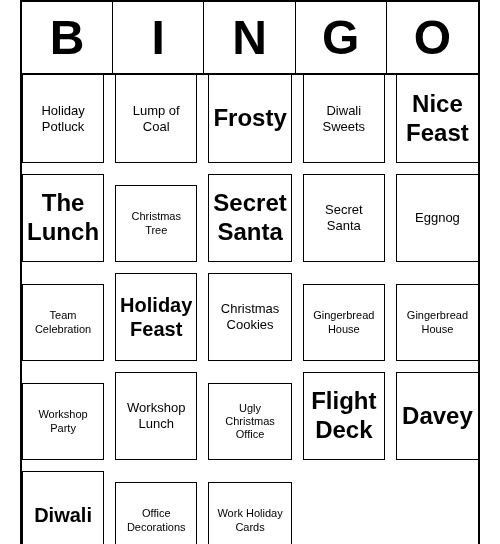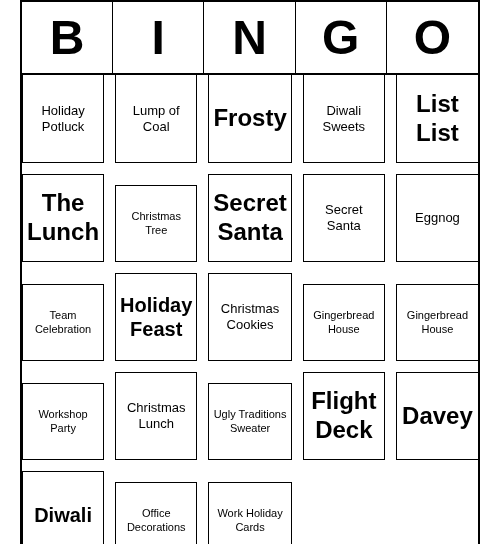--- a/index.html
+++ b/index.html
@@ -77,33 +77,33 @@
     <div class="bingo-letter">I</div>
     <div class="bingo-letter">N</div>
     <div class="bingo-letter">G</div>
     <div class="bingo-letter">O</div>
   </div>
   <div class="bingo-grid" id="bingo-grid">
   <div class="bingo-cell normal-text">Holiday Potluck</div>
       <div class="bingo-cell normal-text">Lump of Coal</div>
       <div class="bingo-cell large-text">Frosty</div>
       <div class="bingo-cell normal-text">Diwali Sweets</div>
-      <div class="bingo-cell large-text">List List</div>
+      <div class="bingo-cell large-text">Nice Feast</div>
       <div class="bingo-cell large-text">The Lunch</div>
       <div class="bingo-cell small-text">Christmas Tree</div>
       <div class="bingo-cell large-text">Secret Santa</div>
       <div class="bingo-cell normal-text">Secret Santa</div>
       <div class="bingo-cell normal-text">Eggnog</div>
       <div class="bingo-cell small-text">Team Celebration</div>
       <div class="bingo-cell medium-text">Holiday Feast</div>
       <div class="bingo-cell normal-text">Christmas Cookies</div>
       <div class="bingo-cell small-text">Gingerbread House</div>
       <div class="bingo-cell small-text">Gingerbread House</div>
       <div class="bingo-cell small-text">Workshop Party</div>
-      <div class="bingo-cell normal-text">Christmas Lunch</div>
-      <div class="bingo-cell small-text">Ugly Traditions Sweater</div>
+      <div class="bingo-cell normal-text">Workshop Lunch</div>
+      <div class="bingo-cell small-text">Ugly Christmas Office</div>
       <div class="bingo-cell large-text">Flight Deck</div>
       <div class="bingo-cell large-text">Davey</div>
       <div class="bingo-cell medium-text">Diwali</div>
       <div class="bingo-cell small-text">Office Decorations</div>
       <div class="bingo-cell small-text">Work Holiday Cards</div>
     </div>
 </div>
 
 </body></html>

